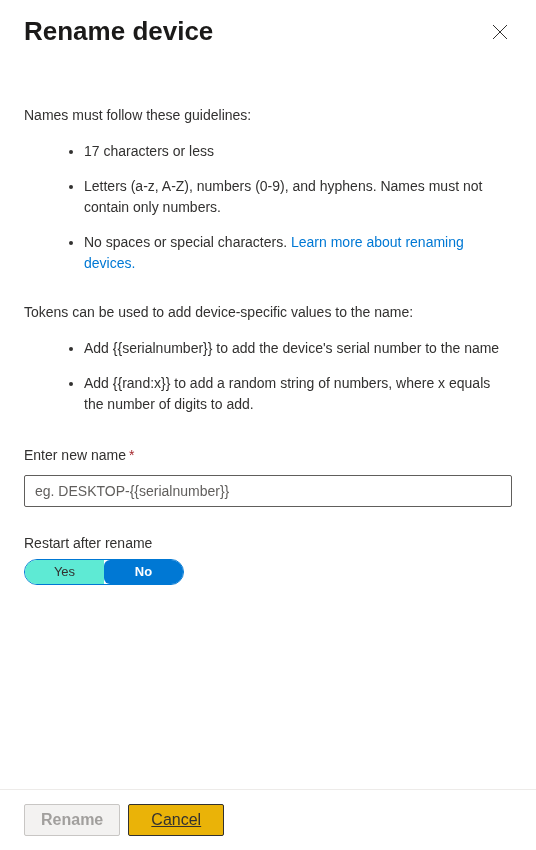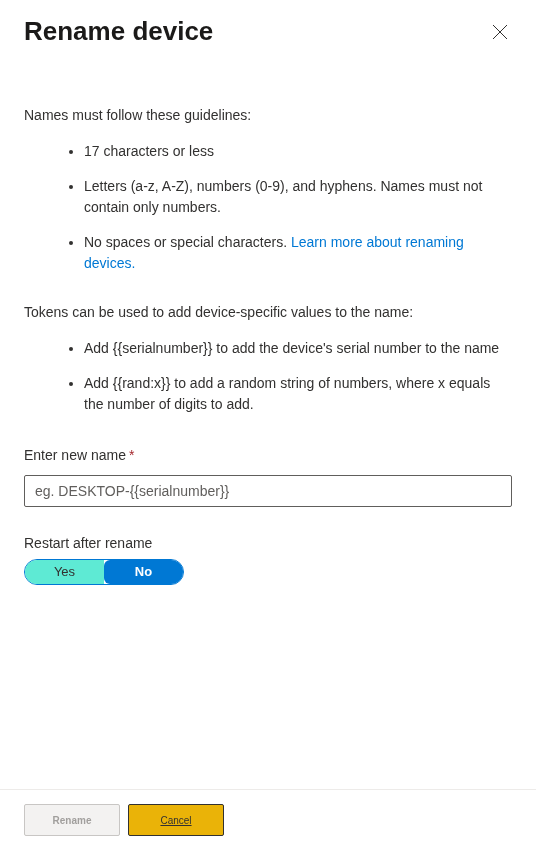--- a/index.html
+++ b/index.html
@@ -118,21 +118,21 @@
       right: 0;
       padding: 14px 24px;
       display: flex;
       gap: 8px;
       border-top: 1px solid #edebe9;
     }
     .btn {
       min-width: 96px;
       height: 32px;
       padding: 0 16px;
-      font-size: 10px;
+      font-size: 16px;
       font-family: inherit;
       border-radius: 2px;
       cursor: pointer;
     }
     .btn-primary {
       border: 1px solid #c8c6c4;
       background: #f3f2f1;
       color: #a19f9d;
       font-weight: 600;
     }

